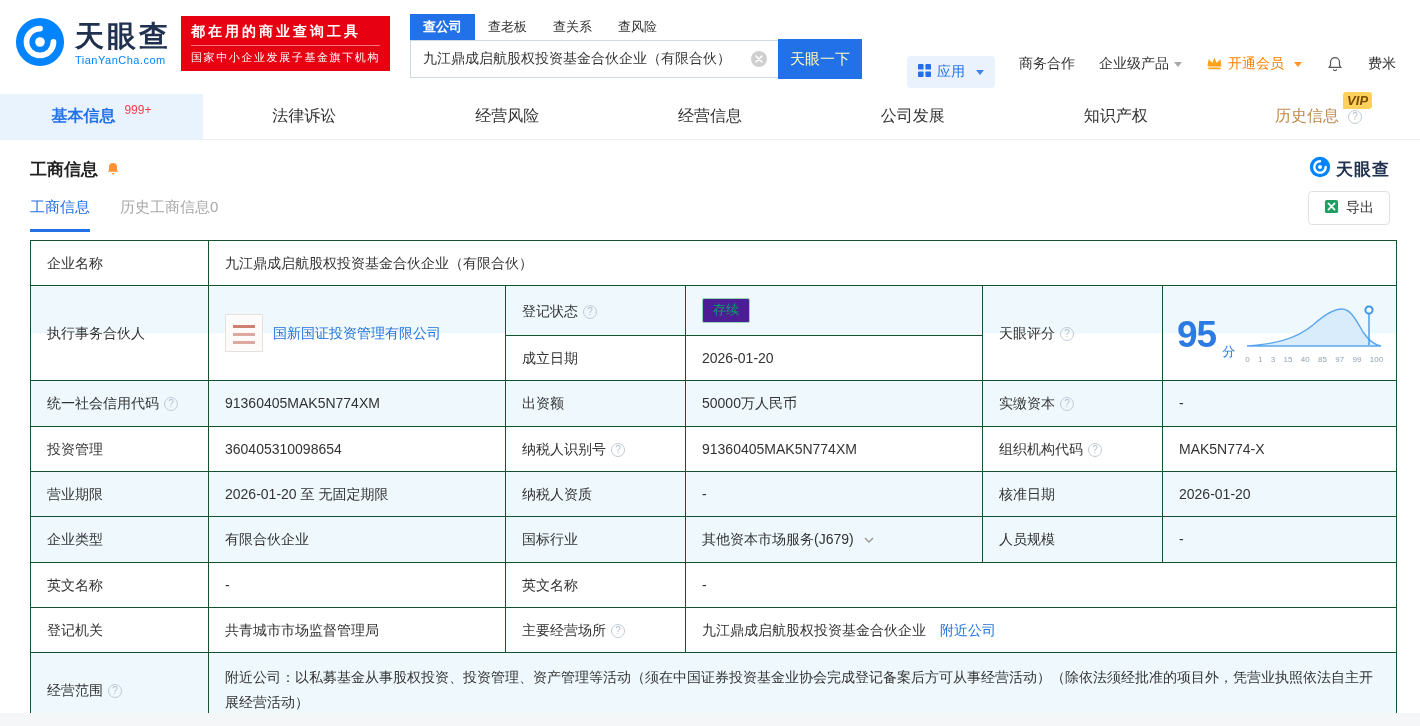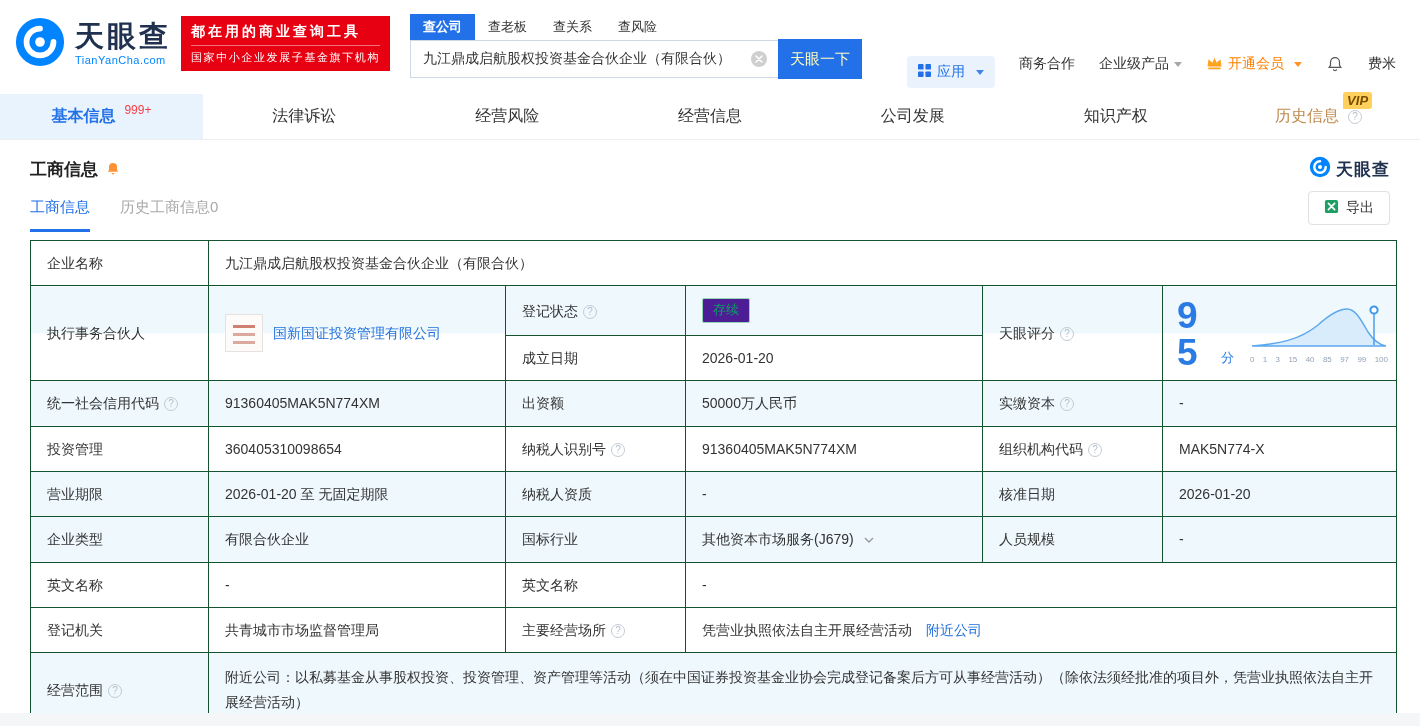--- a/index.html
+++ b/index.html
@@ -61,21 +61,21 @@
   .help-icon { display:inline-block; width:14px; height:14px; border:1px solid #c2cbd6; border-radius:50%; color:#b4bfcb; font-size:10px; line-height:12px; text-align:center; margin-left:5px; vertical-align:1px; cursor:pointer; }
   .help-icon::after { content:"?"; }
   .status-badge { display:inline-block; background:#4c1d95; color:#0d9e63; border:1px solid #93d8b5; font-size:13px; padding:2px 10px; border-radius:2px; }
   .blue-link { color:#2272dd; cursor:pointer; text-decoration:none; }
   .partner-cell { display:flex; align-items:center; gap:10px; }
   .partner-logo { width:38px; height:38px; border:1px solid #e7e0de; background:#fdfbfa; position:relative; flex:none; }
   .partner-logo::before { content:""; position:absolute; left:7px; right:7px; top:10px; height:3px; background:#c96a5a; box-shadow:0 8px 0 #d89a8e, 0 16px 0 #d89a8e; opacity:.85; }
   .chev-down { display:inline-flex; margin-left:6px; vertical-align:1px; cursor:pointer; }
   
   td.score-cell { padding:5px 8px 3px 14px; }
-  .score-wrap { display:flex; align-items:center; gap:16px; }
+  .score-wrap { display:flex; align-items:center; gap:10px; }
   .score-num { font-size:37px; font-weight:bold; color:#2b7be4; line-height:1; letter-spacing:-1px; }
   .score-unit { font-size:13px; color:#2b7be4; align-self:flex-end; margin:0 0 4px -4px; }
   .score-chart-box { width:138px; cursor:pointer; }
   .axis { display:flex; justify-content:space-between; font-size:8px; color:#93a3b4; margin-top:0; }
   .footer-strip { position:fixed; left:0; bottom:0; width:1420px; height:13px; background:#f5f6f8; }
 </style>
 </head>
 <body>
 
 <div class="header">
@@ -339,21 +339,21 @@
     <td colspan="3">-</td>
   </tr>
 
   <tr class="white">
     <td class="lbl">登记机关</td>
     <td>共青城市市场监督管理局</td>
     <td class="lbl">
       <span>主要经营场所</span><span class="help-icon"></span>
     </td>
     <td colspan="3">
-      <span>凭营业执照依法自主开展经营活动</span>
+      <span>九江鼎成启航股权投资基金合伙企业</span>
       <a class="blue-link" style="margin-left:10px">附近公司</a>
     </td>
   </tr>
 
   <tr class="tint">
     <td class="lbl">
       <span>经营范围</span><span class="help-icon"></span>
     </td>
     <td colspan="5" style="line-height:1.75">附近公司：以私募基金从事股权投资、投资管理、资产管理等活动（须在中国证券投资基金业协会完成登记备案后方可从事经营活动）（除依法须经批准的项目外，凭营业执照依法自主开展经营活动）</td>
   </tr>

